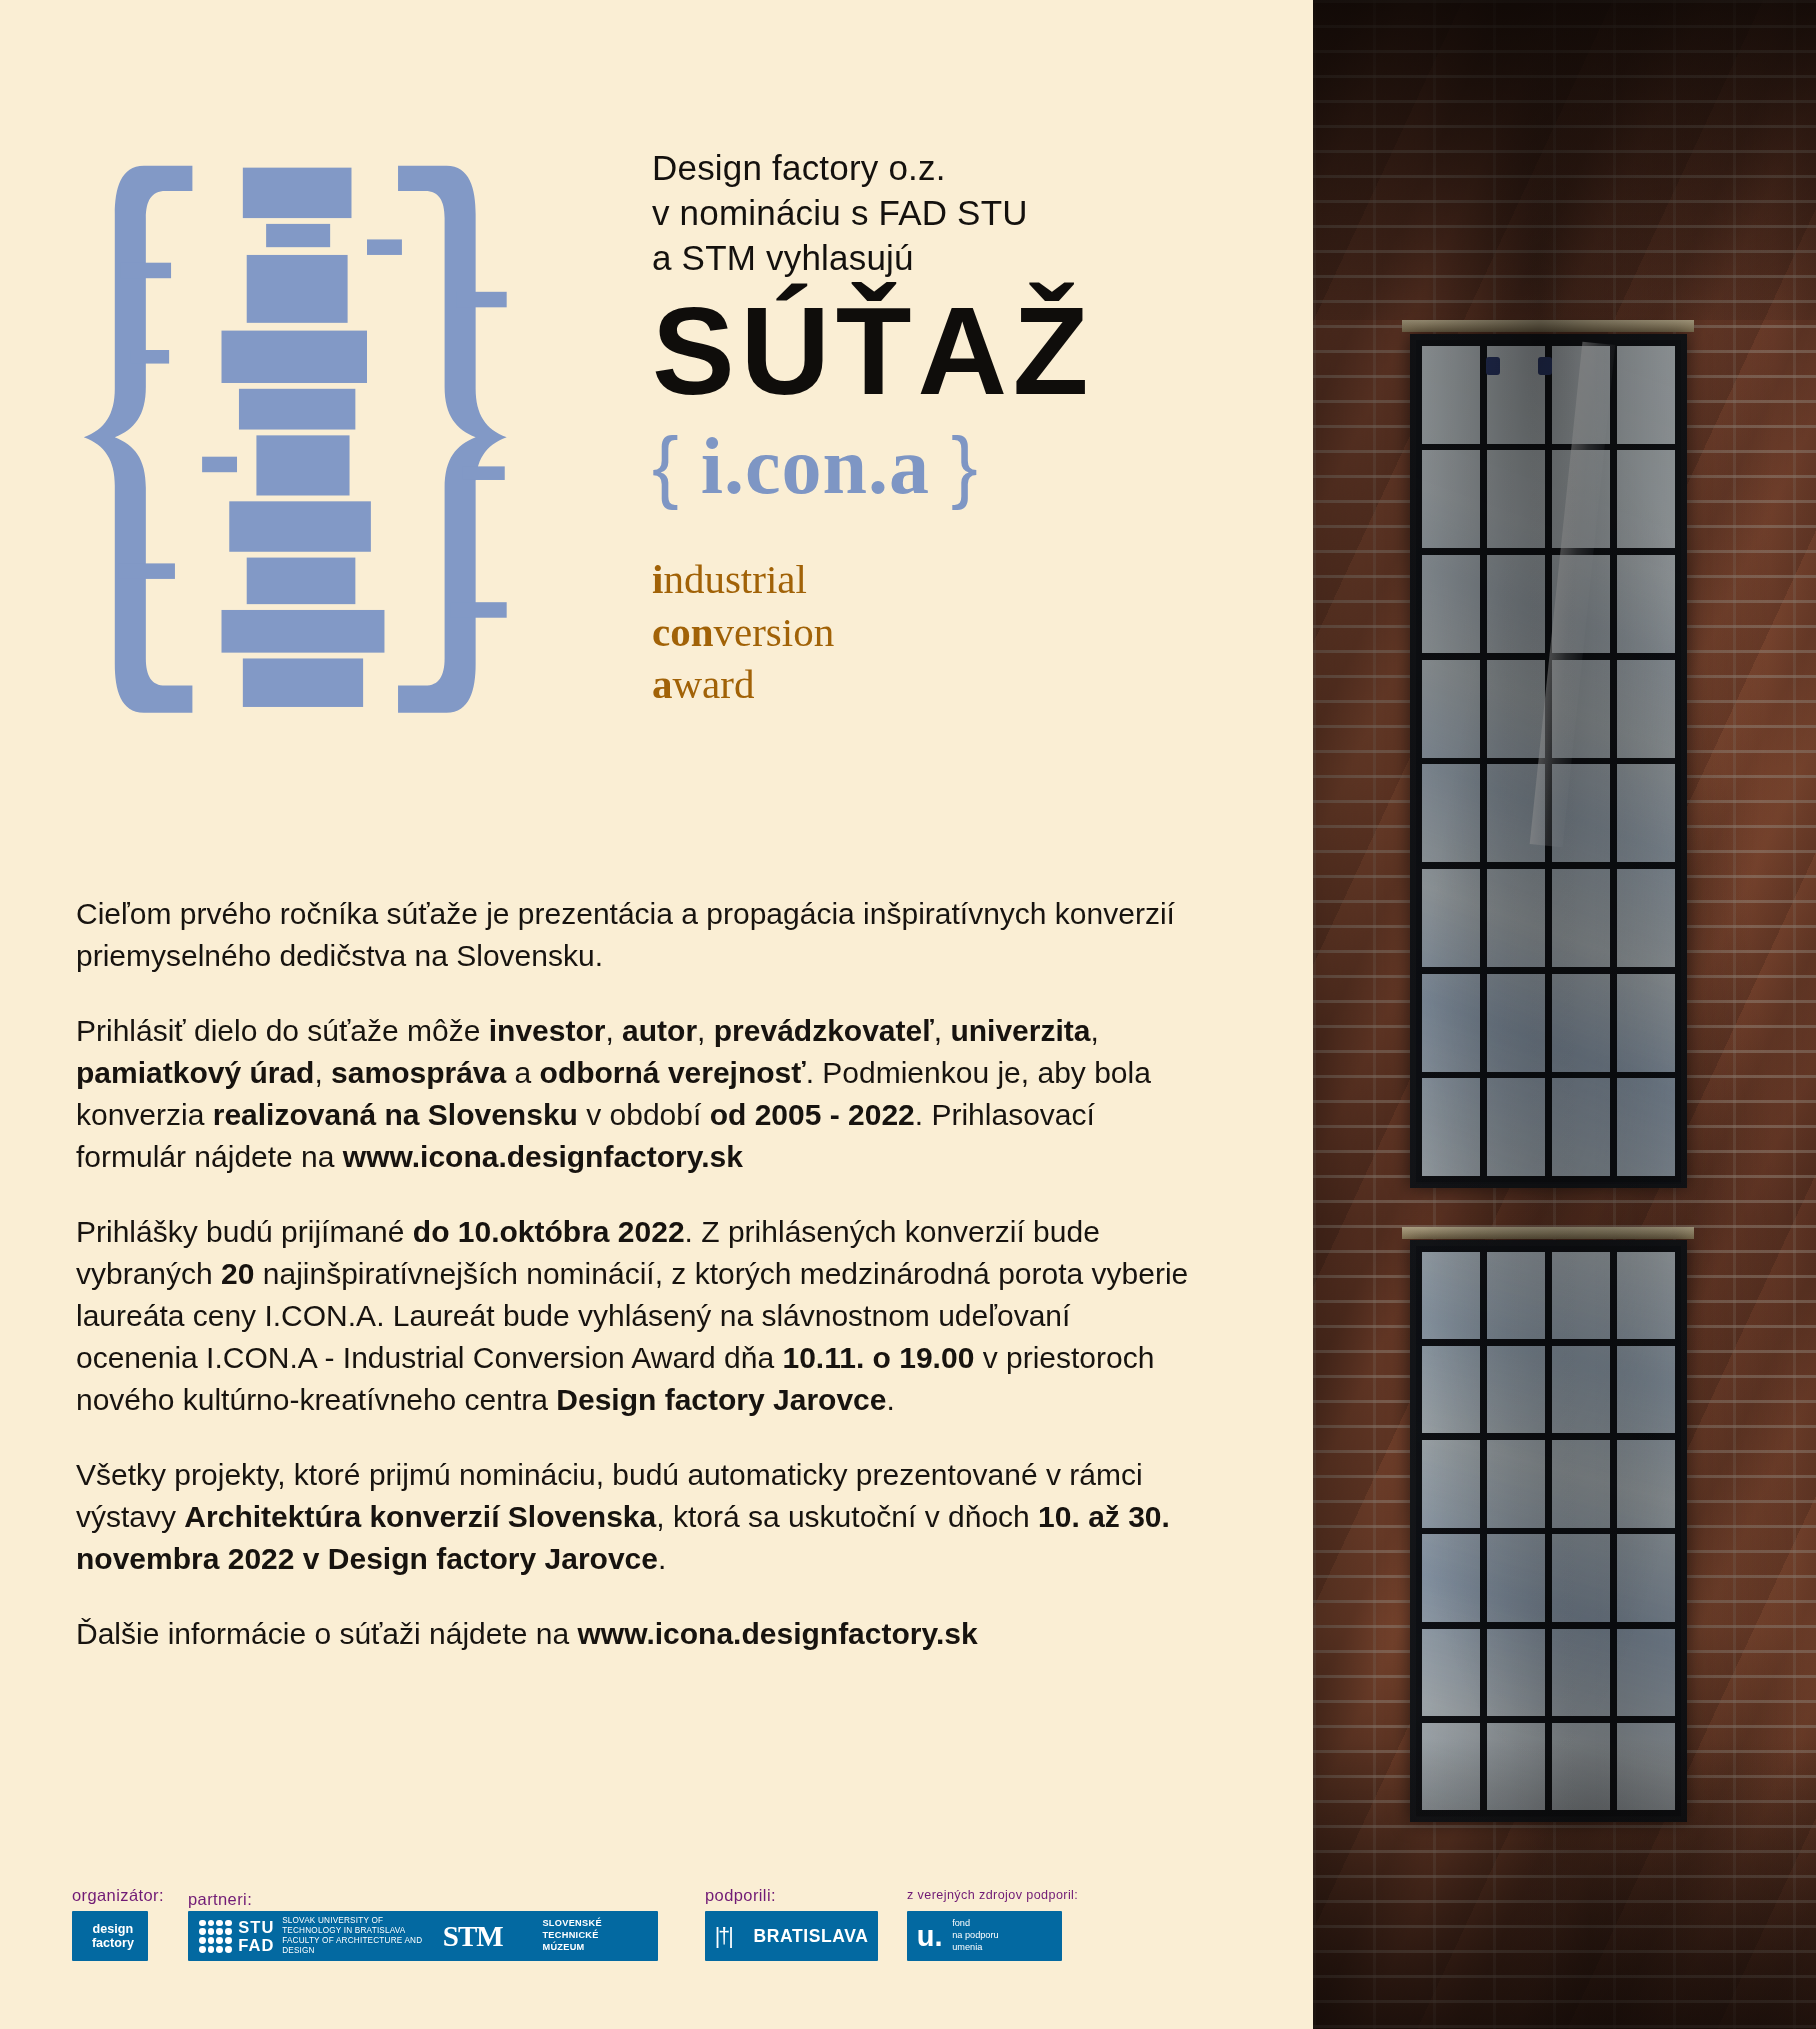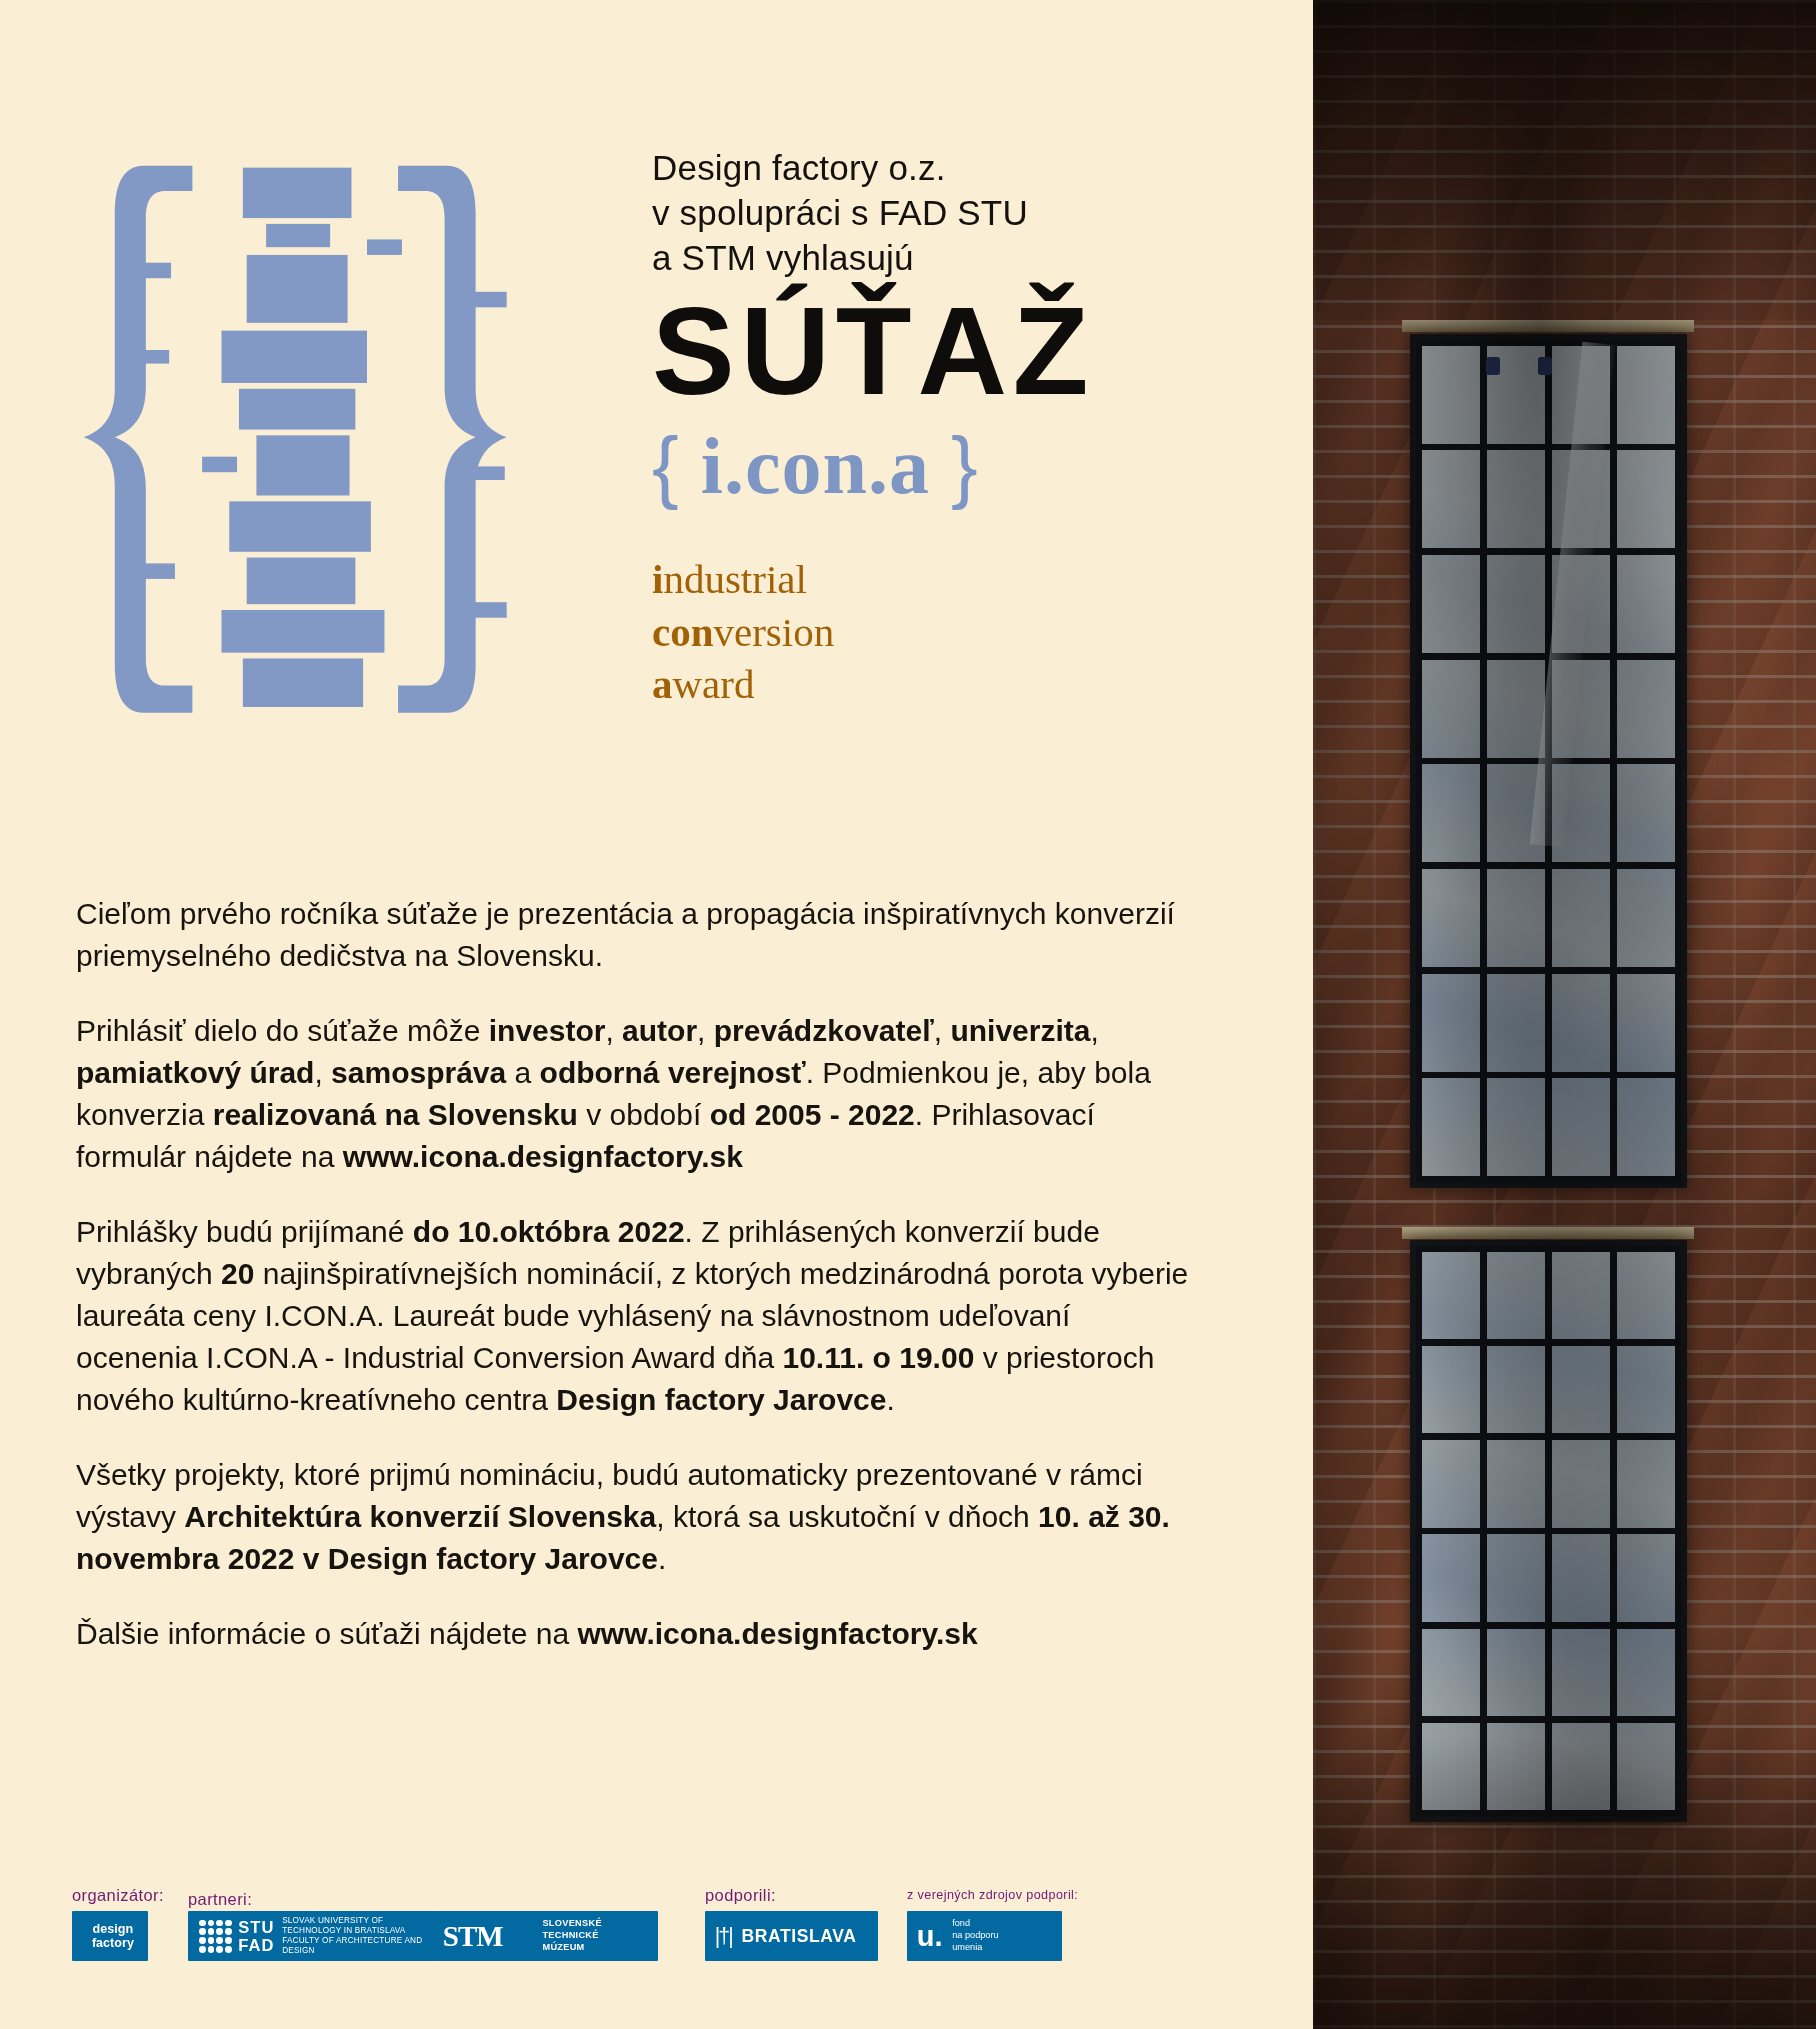--- a/index.html
+++ b/index.html
@@ -267,21 +267,21 @@
   .stu-txt .small { font-size: 8.2px; line-height: 1.25; letter-spacing: 0.2px; }
   .stm-logo {
     left: 365px; top: 33px; width: 221px; height: 50px; padding-left: 5.8px; gap: 32px;
   }
   .stm-mark { font-family: "Liberation Serif", serif; font-size: 29px; font-weight: bold; letter-spacing: -1px; margin-right: 7.8px; }
   .stm-txt { font-size: 9.2px; font-weight: bold; line-height: 1.3; letter-spacing: 0.3px; }
   .bratislava {
     left: 633px; top: 33px; width: 173px; height: 50px; padding-left: 9.7px;
   }
   .bratislava .glyph { font-size: 21.3px; margin-right: 9.7px; letter-spacing: -1.9px; }
-  .bratislava .txt { font-size: 17.5px; font-weight: bold; letter-spacing: 0.6px; }
+  .bratislava .txt { font-size: 17.5px; font-weight: bold; letter-spacing: 0.6px; margin-left: 12px; }
   .fpu {
     left: 835px; top: 33px; width: 155px; height: 50px; padding-left: 9.7px;
   }
   .fpu .u { font-size: 29px; font-weight: bold; margin-right: 9.7px; }
   .fpu .txt { font-size: 9.2px; line-height: 1.3; }
 </style>
 </head>
 <body>
 
 <div class="poster">
@@ -315,21 +315,21 @@
           <rect x="386" y="470" width="58" height="16"></rect>
           <rect x="300" y="96" width="36" height="16"></rect>
           <rect x="130" y="320" width="36" height="16"></rect>
         </g>
       </svg>
     </div>
 
     <div class="head-block">
       <div class="head-lines">
         <div>Design factory o.z.</div>
-        <div>v spolupráci s FAD STU</div>
+        <div>v nomináciu s FAD STU</div>
         <div>a STM vyhlasujú</div>
       </div>
       <div class="sutaz">SÚŤAŽ</div>
       <div class="icona">
         <span class="brace">{</span>
         <span>i.con.a</span>
         <span class="brace">}</span>
       </div>
       <div class="expand">
         <div><b>i</b><span>ndustrial</span></div>

